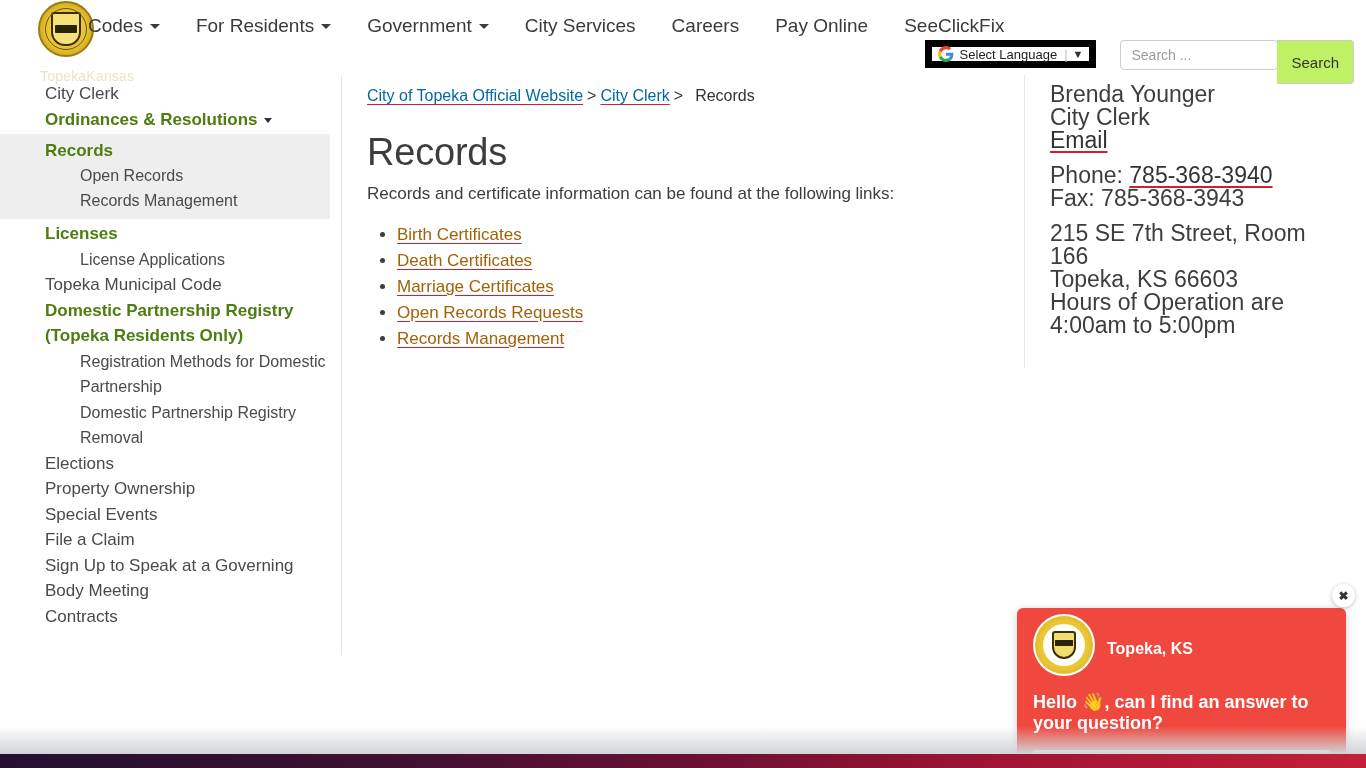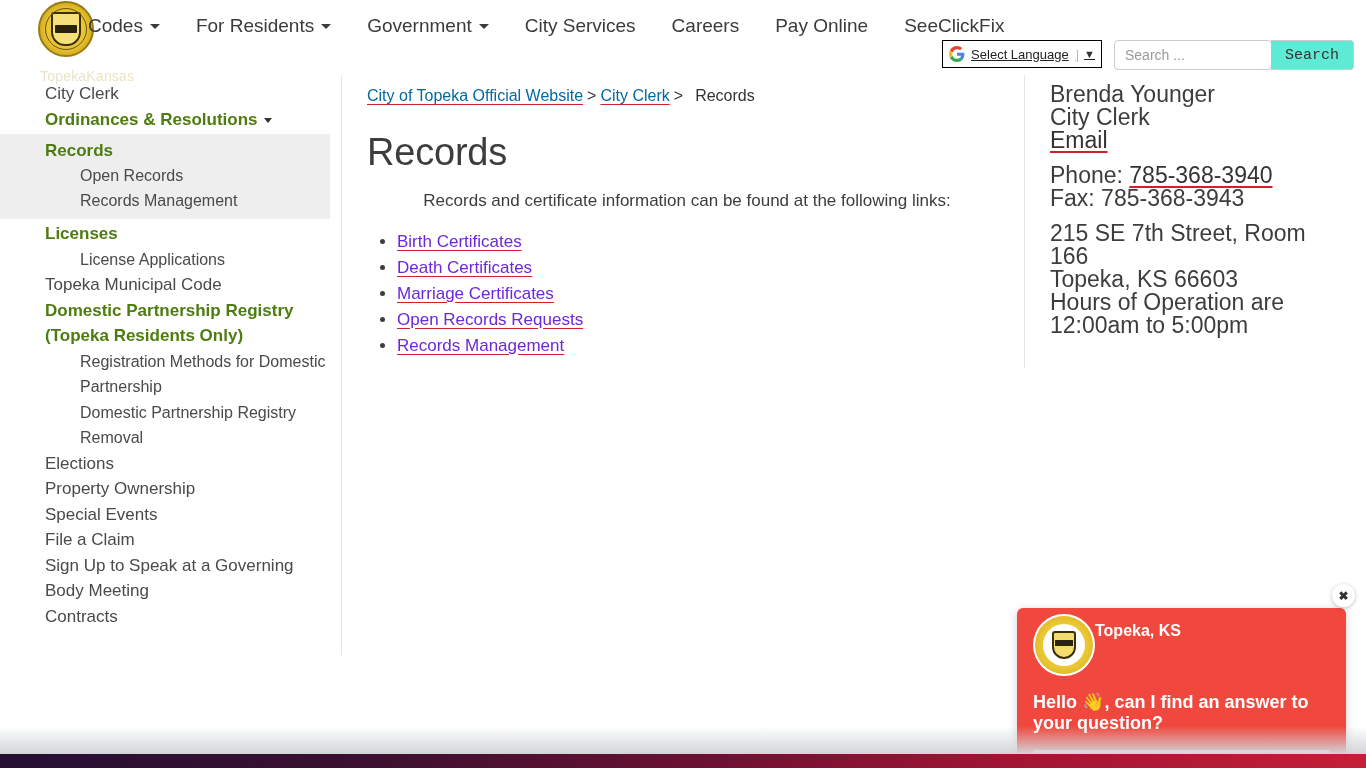--- a/index.html
+++ b/index.html
@@ -117,30 +117,29 @@
     position: absolute;
     right: 12px;
     top: 40px;
     display: flex;
     align-items: stretch;
     gap: 0;
   }
   .glang {
     display: flex;
     align-items: center;
-    border: 1px solid #000000;
+    border: 7px solid #000000;
     background: #fff;
     height: 28px;
     padding: 0 4px 0 6px;
     box-sizing: border-box;
     font-size: 13px;
     color: #222;
-    margin-right: 12px;
+    margin-right: 24px;
     white-space: nowrap;
-    text-decoration: underline;
   }
   .gicon {
     width: 16px; height: 16px;
     margin-right: 6px;
     flex: 0 0 auto;
   }
   .glang-sep {
     color: #bbb;
     margin: 0 5px 0 7px;
   }
@@ -157,30 +156,30 @@
     background: #fff;
     font-size: 14px;
     color: #555;
     padding: 0 10px;
     box-sizing: border-box;
     outline: none;
     font-family: "Liberation Sans", sans-serif;
   }
   .search-box::placeholder { color: #9a9a9a; }
   .search-btn {
-    height: 30px;
+    height: 44px;
     border: 1px solid #ccc;
     border-left: none;
     border-radius: 0 4px 4px 0;
-    background: #5eead4;
+    background: #bef264;
     font-size: 15px;
     color: #333;
     padding: 0 14px;
     cursor: pointer;
-    font-family: Liberation Mono, monospace;
+    font-family: Liberation Sans, sans-serif;
     margin-left: -1px;
   }
 
   
   .page {
     position: relative;
     height: 693px;
   }
   .vdiv-left {
     position: absolute;
@@ -261,38 +260,37 @@
     font-size: 38px;
     font-weight: normal;
     color: #3d3d3d;
     margin: 23px 0 0 0;
     line-height: 44px;
     letter-spacing: -0.2px;
   }
   .lead {
     font-size: 17px;
     color: #3d3d3d;
-    margin: 15px 0 0 0;
+    margin: 8px 0 0 0;
     line-height: 24px;
-    text-align: center;
   }
   ul.link-list {
     margin: 16px 0 0 0;
     padding-left: 30px;
     list-style: disc;
   }
   ul.link-list li {
     font-size: 17px;
     line-height: 26px;
     color: #333;
     margin-bottom: 0;
   }
   ul.link-list li::marker { color: #3d3d3d; }
   ul.link-list a {
-    color: #6d28d9;
+    color: #a16207;
     text-decoration: underline;
     text-decoration-color: #d0202e;
     text-underline-offset: 3px;
   }
 
   
   .rightcol {
     position: absolute;
     left: 1050px;
     top: 0;
@@ -335,21 +333,22 @@
     align-items: center;
     justify-content: center;
     font-size: 12px;
     color: #333;
     cursor: pointer;
     font-weight: bold;
     line-height: 1;
   }
   .chat-head {
     display: flex;
-    align-items: flex-start;
+    align-items: center;
+    gap: 12px;
     margin-bottom: 16px;
   }
   .chat-seal {
     width: 62px;
     height: 62px;
     border-radius: 50%;
     background: #ffffff;
     position: relative;
     flex: 0 0 auto;
     margin-top: -8px;
@@ -538,21 +537,21 @@
       <div>City Clerk</div>
       <div><a href="#">Email</a></div>
     </div>
     <div class="blk">
       <div><span>Phone:</span> <a href="#">785-368-3940</a></div>
       <div>Fax: 785-368-3943</div>
     </div>
     <div class="blk">
       <div>215 SE 7th Street, Room 166</div>
       <div>Topeka, KS 66603</div>
-      <div>Hours of Operation are 12:00am to 5:00pm</div>
+      <div>Hours of Operation are 4:00am to 5:00pm</div>
     </div>
   </aside>
 
   <div class="chat">
     <div class="chat-close">✖</div>
     <div class="chat-head">
       <div class="chat-seal">
         <div class="ring1"></div>
         <div class="ring2"></div>
         <div class="shield"></div>

